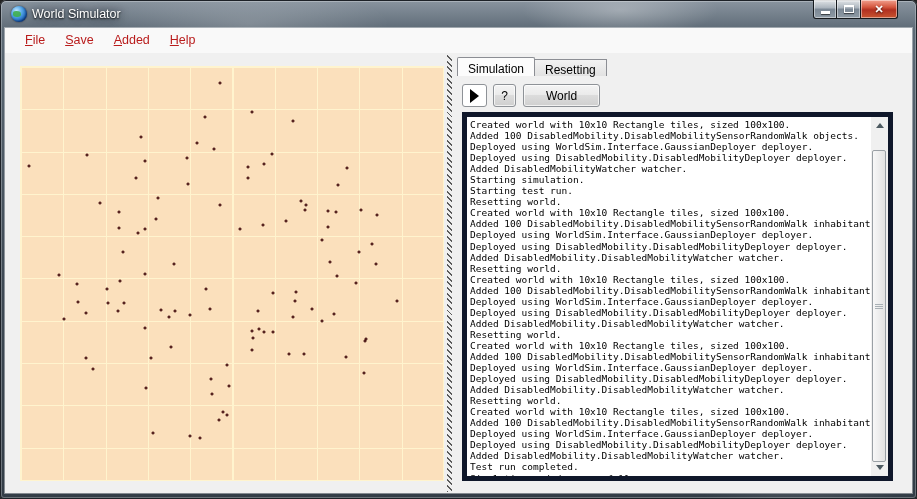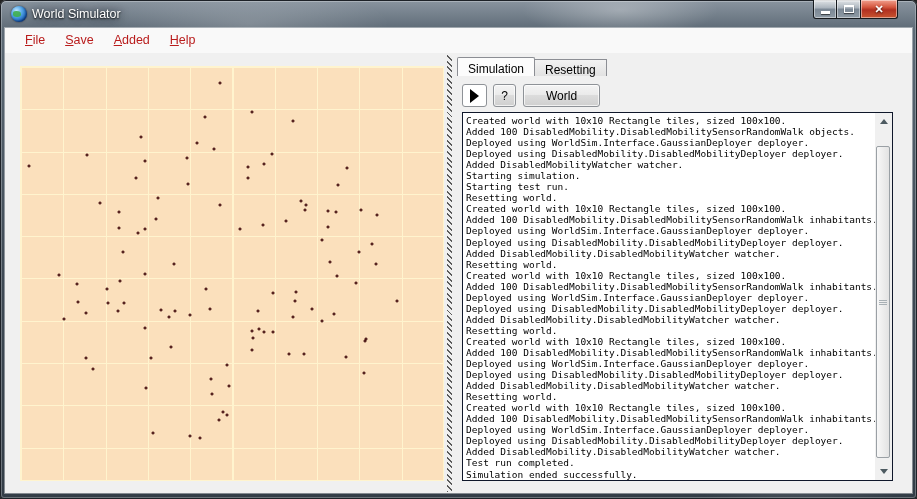--- a/index.html
+++ b/index.html
@@ -97,21 +97,21 @@
     font-size:12px; color:#000; cursor:default;
   }
   .btn-play{ left:457px; top:56px; width:25px; background:#fff; }
   .play-icon{ width:0; height:0; border-left:9px solid #000; border-top:7px solid transparent; border-bottom:7px solid transparent; }
   .btn-help{ left:488px; top:56px; width:23px; }
   .btn-save{ left:518px; top:56px; width:77px; }
 
   
   .logbox{
     position:absolute; left:457px; top:84px; width:431px; height:369px;
-    background:#fff; border:1px solid #0f172a; overflow:hidden;
+    background:#fff; border:5px solid #0f172a; overflow:hidden;
   }
   .logtext{
     position:absolute; left:0; top:0; right:17px; bottom:0; overflow:hidden;
     padding:2px 0 0 3px; font-family:"DejaVu Sans Mono",monospace;
     font-size:9.5px; line-height:11.05px; color:#000; white-space:pre;
   }
   .log-line{ white-space:pre; }
 
   .vscroll{ position:absolute; right:0; top:0; width:17px; bottom:0; background:#f0f0f0; }
   .scroll-btn{ position:absolute; left:0; width:17px; height:17px; display:flex; align-items:center; justify-content:center; }

